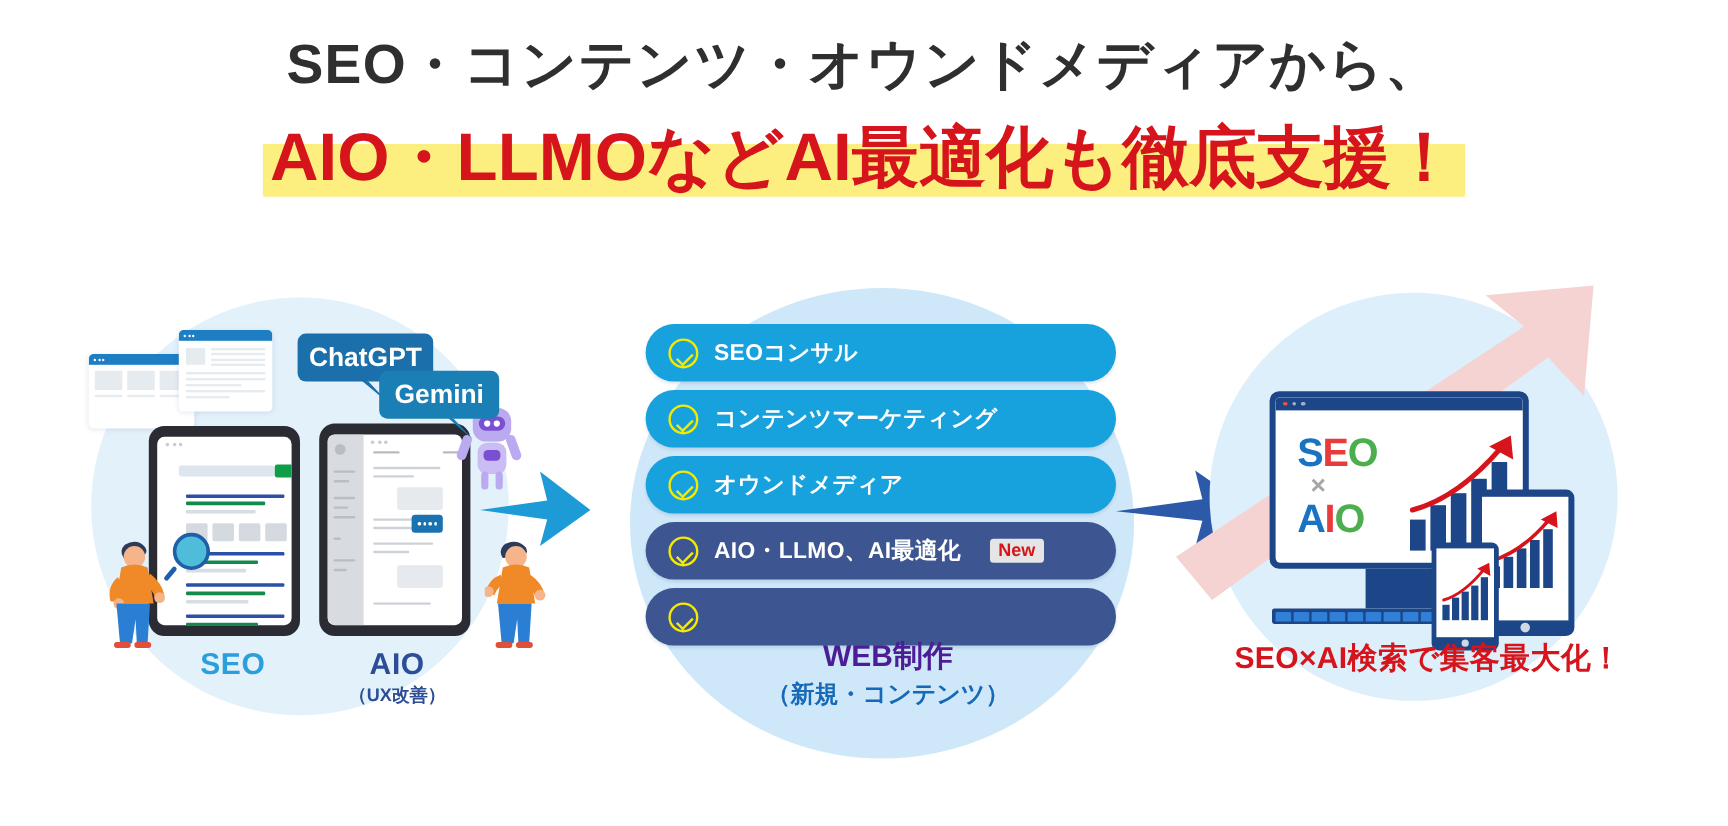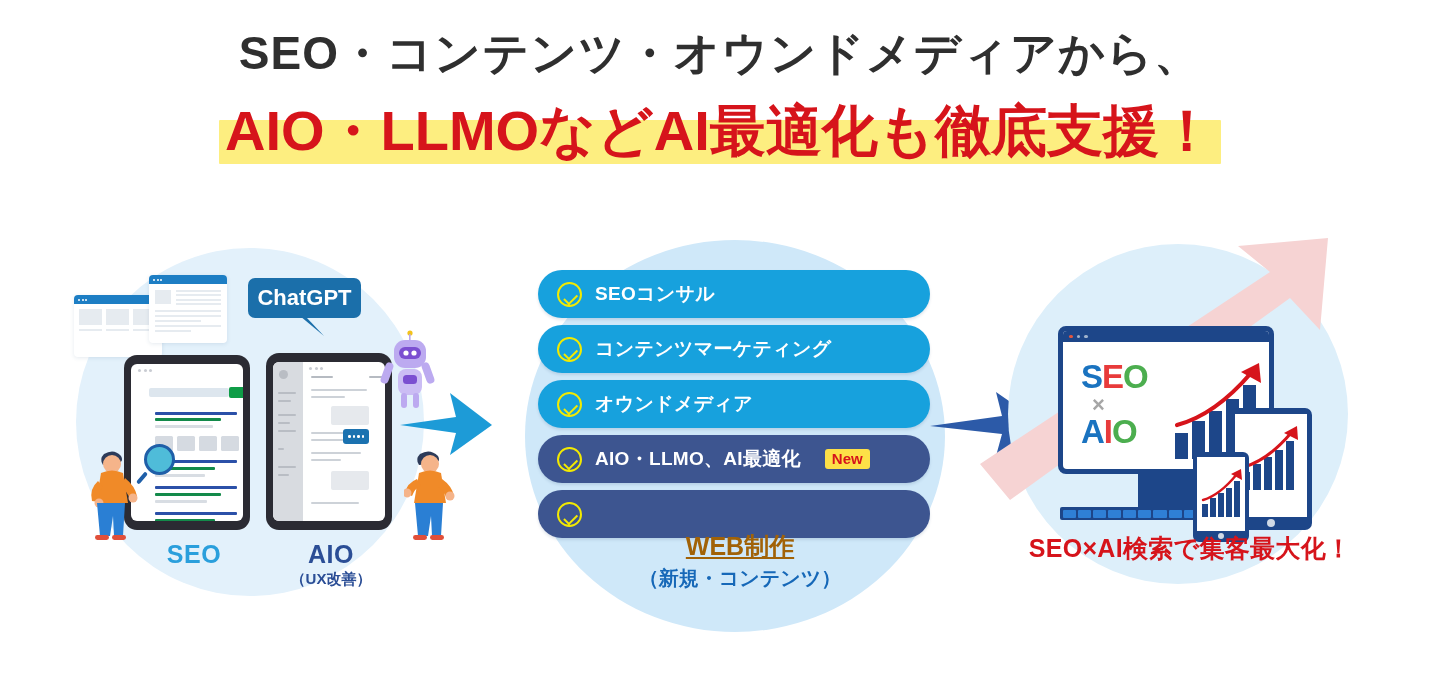--- a/index.html
+++ b/index.html
@@ -97,25 +97,25 @@
   .pill.navy{ background:#3d5590; }
   .chk{ width:25px; height:25px; border-radius:50%; border:2.6px solid #f3ea00;
     position:relative; flex:none; }
   .chk::after{
     content:""; position:absolute; left:5px; top:10.5px;
     width:11px; height:5.5px; border-left:2.6px solid #f3ea00;
     border-bottom:2.6px solid #f3ea00; transform:rotate(-45deg);
   }
   .pill-label{ color:#ffffff; font-weight:bold; font-size:19px; letter-spacing:.3px; white-space:nowrap;}
   .newbadge{
-    background:#fde047; color:#d6141b; font-weight:bold; font-size:15px;
+    background:#e5e5e5; color:#d6141b; font-weight:bold; font-size:15px;
     padding:2px 7px 3px; border-radius:3px; margin-left:11px; line-height:1;
   }
   #center-cap{ position:absolute; left:0; top:300px; width:440px; text-align:center; }
-  #center-cap .big{ color:#a16207; font-weight:bold; font-size:25px;text-decoration:underline;}
+  #center-cap .big{ color:#4c1d95; font-weight:bold; font-size:25px;}
   #center-cap .small{ color:#1668b8; font-weight:bold; font-size:20px; margin-top:2px;}
 
   
   #panel-right{ position:absolute; left:980px; top:0; width:420px; height:400px; }
   #right-circle{ left:28px; top:14px; width:340px; height:340px; background:#ddeffa; }
   .pinkarrow{ position:absolute; left:-10px; top:-18px; width:440px; height:340px;}
 
   .monitor{ position:absolute; left:78px; top:96px; width:216px; height:148px;
      background:#1d4689; border-radius:8px; padding:5px; }
   .mon-screen{ background:#fff; border-radius:4px; width:100%; height:100%; position:relative; overflow:hidden;}
@@ -284,20 +284,26 @@
       <rect x="25" y="65" width="6" height="15" rx="3" fill="#bcaaf0"></rect>
       <rect x="37" y="65" width="6" height="15" rx="3" fill="#bcaaf0"></rect>
     </svg>
 
     <div class="bubble" style="left:182px; top:48px; width:113px; height:40px; background:#1b6faa; font-size:22px;">
       <span>ChatGPT</span>
       <svg style="position:absolute; left:52px; top:38px;" width="28" height="22" viewBox="0 0 28 22">
         <path d="M0 0 L24 20 L7 2 Z" fill="#1b6faa"></path>
       </svg>
     </div>
+    <div class="bubble" style="left:250px; top:79px; width:100px; height:40px; background:#1a7fb5; font-size:22px;">
+      <span>Gemini</span>
+      <svg style="position:absolute; left:56px; top:38px;" width="28" height="22" viewBox="0 0 28 22">
+        <path d="M0 0 L22 19 L6 2 Z" fill="#1a7fb5"></path>
+      </svg>
+    </div>
 
     <svg class="person" style="left:18px; top:218px;" width="54" height="96" viewBox="0 0 54 96">
       <path d="M20 6 q10 -6 17 2 q3 5 -2 7 l-16 2 q-4 -6 1 -11z" fill="#2d3b59"></path>
       <circle cx="28" cy="16" r="9" fill="#f5b48a"></circle>
       <path d="M17 25 q11 -5 22 0 l5 30 h-32 z" fill="#f08a28"></path>
       <path d="M41 30 q10 8 12 18 l-7 3 q-4 -9 -9 -13z" fill="#f08a28"></path>
       <circle cx="49" cy="50" r="4.5" fill="#f5b48a"></circle>
       <path d="M14 33 q-9 8 -6 20 l7 1 q-1 -10 4 -15z" fill="#f08a28"></path>
       <circle cx="15" cy="55" r="4.5" fill="#f5b48a"></circle>
       <path d="M13 55 h28 l-2 33 h-9 l-1 -20 l-3 20 h-10z" fill="#2a7fd4"></path>

